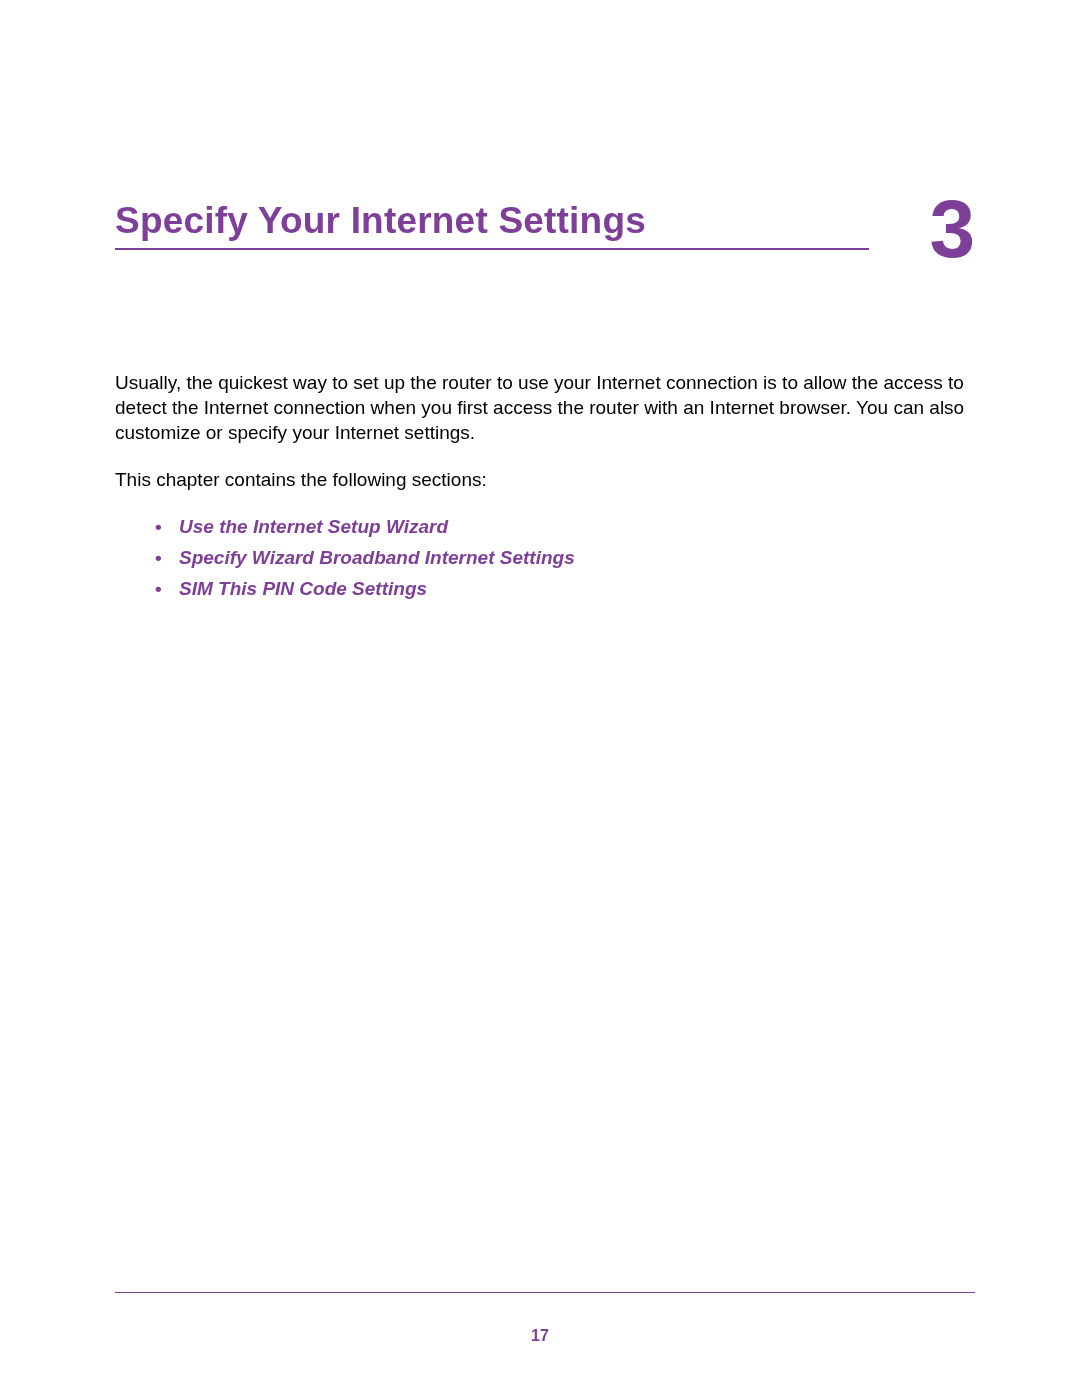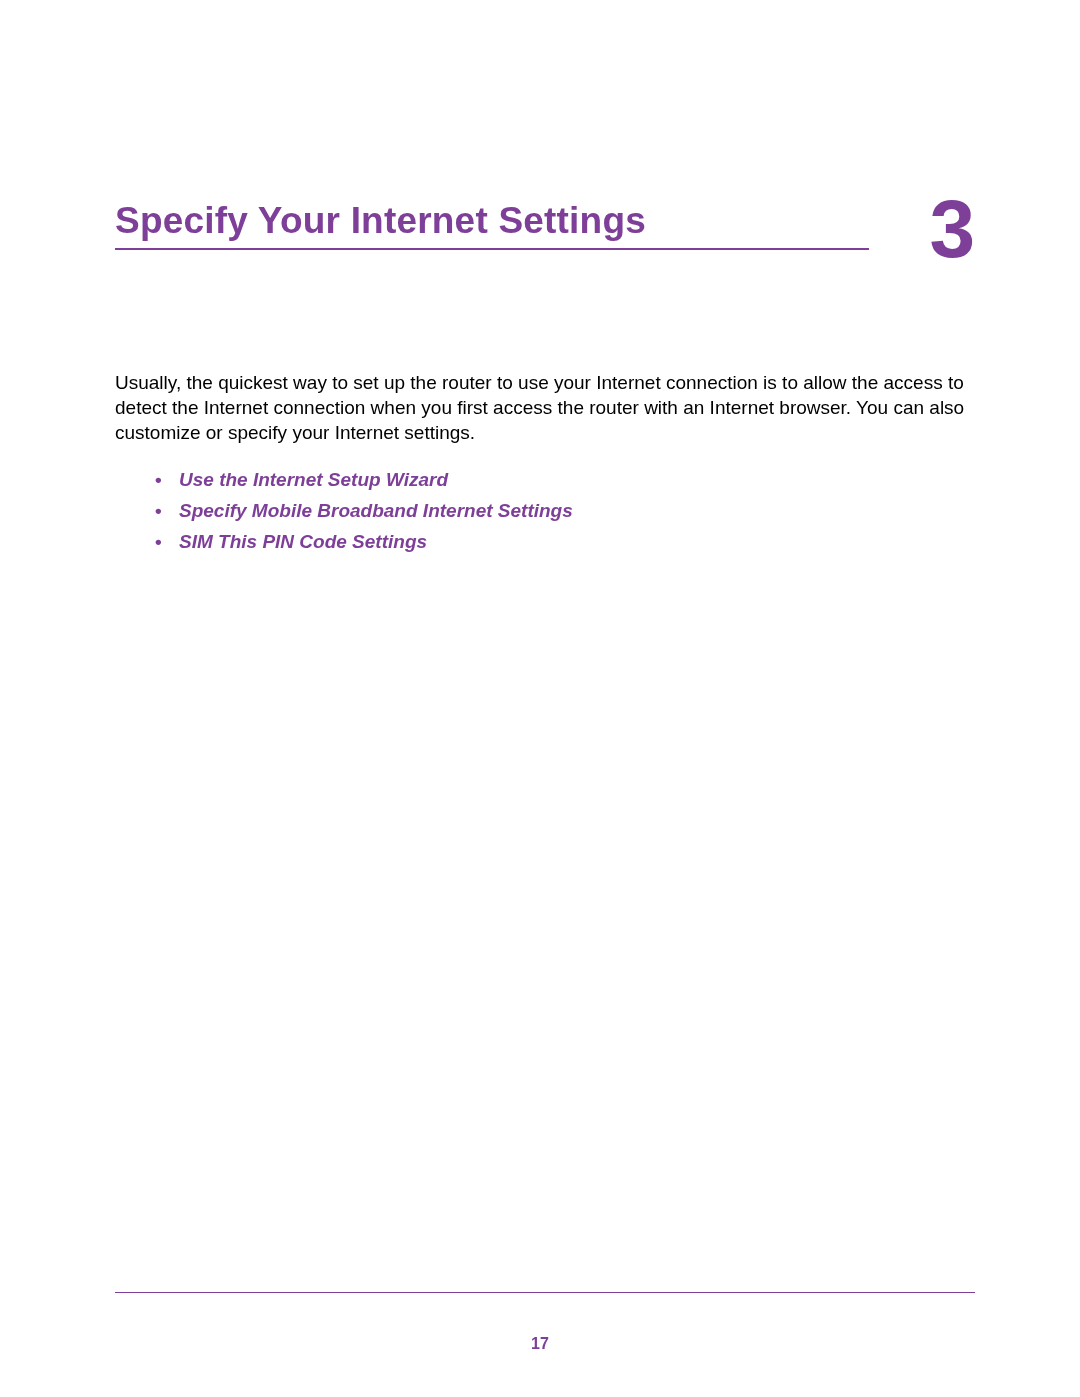--- a/index.html
+++ b/index.html
@@ -85,21 +85,21 @@
     position: absolute;
     left: 115px;
     right: 105px;
     bottom: 96px;
     height: 0;
     border: none;
     border-top: 1.5px solid #7e3f98;
   }
   .page-number {
     position: absolute;
-    bottom: 44px;
+    bottom: 52px;
     left: 0;
     right: 0;
     text-align: center;
     font-weight: 700;
     font-size: 16px;
     color: #7e3f98;
     font-family: Arial, Helvetica, sans-serif;
   }
 </style>
 </head>
@@ -109,27 +109,28 @@
   <div class="header-row">
     <div class="title-wrap">
       <h1 class="chapter-title">Specify Your Internet Settings</h1>
       <hr class="title-rule">
     </div>
     <div class="chapter-number">3</div>
   </div>
 
   <p class="body-text">Usually, the quickest way to set up the router to use your Internet connection is to allow the access to detect the Internet connection when you first access the router with an Internet browser. You can also customize or specify your Internet settings.</p>
 
+  <p class="body-text">This chapter contains the following sections:</p>
 
   <ul class="bullet-list">
     <li>
       <a href="#">Use the Internet Setup Wizard</a>
     </li>
     <li>
-      <a href="#">Specify Mobile Broadband Internet Settings</a>
+      <a href="#">Specify Wizard Broadband Internet Settings</a>
     </li>
     <li>
       <a href="#">SIM This PIN Code Settings</a>
     </li>
   </ul>
 </div>
 
 <hr class="footer-rule">
 <div class="page-number">17</div>
 

